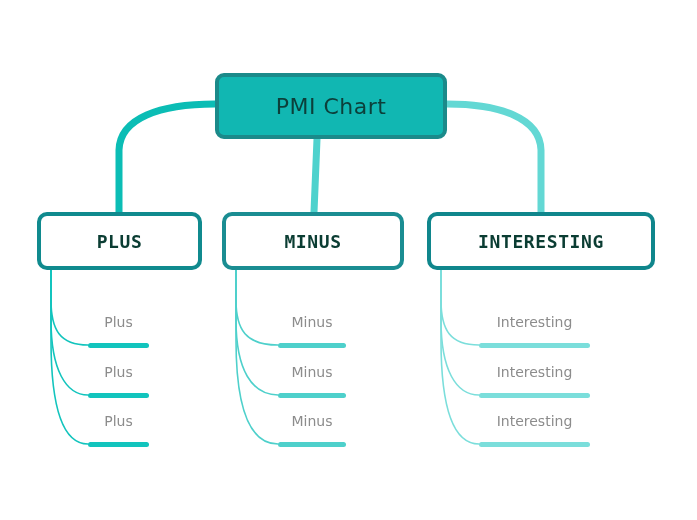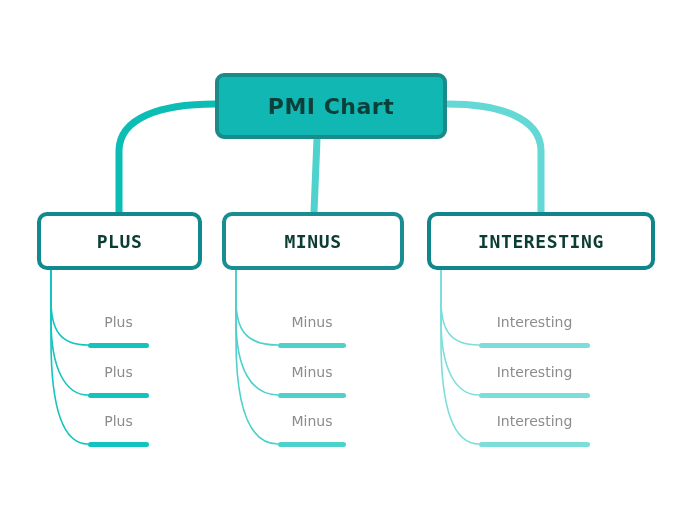--- a/index.html
+++ b/index.html
@@ -43,21 +43,21 @@
     background: #11b7b2;
     border: 4px solid #1b8a8a;
     border-radius: 9px;
     display: flex;
     align-items: center;
     justify-content: center;
   }
   .root-label {
     font-family: "DejaVu Sans", sans-serif;
     font-size: 22px;
-    font-weight: bold;
+    font-weight: normal;
     color: #0c3f3a;
     letter-spacing: 0.5px;
     white-space: nowrap;
   }
 
   
   .branch-node {
     position: absolute;
     top: 212px;
     height: 58px;

